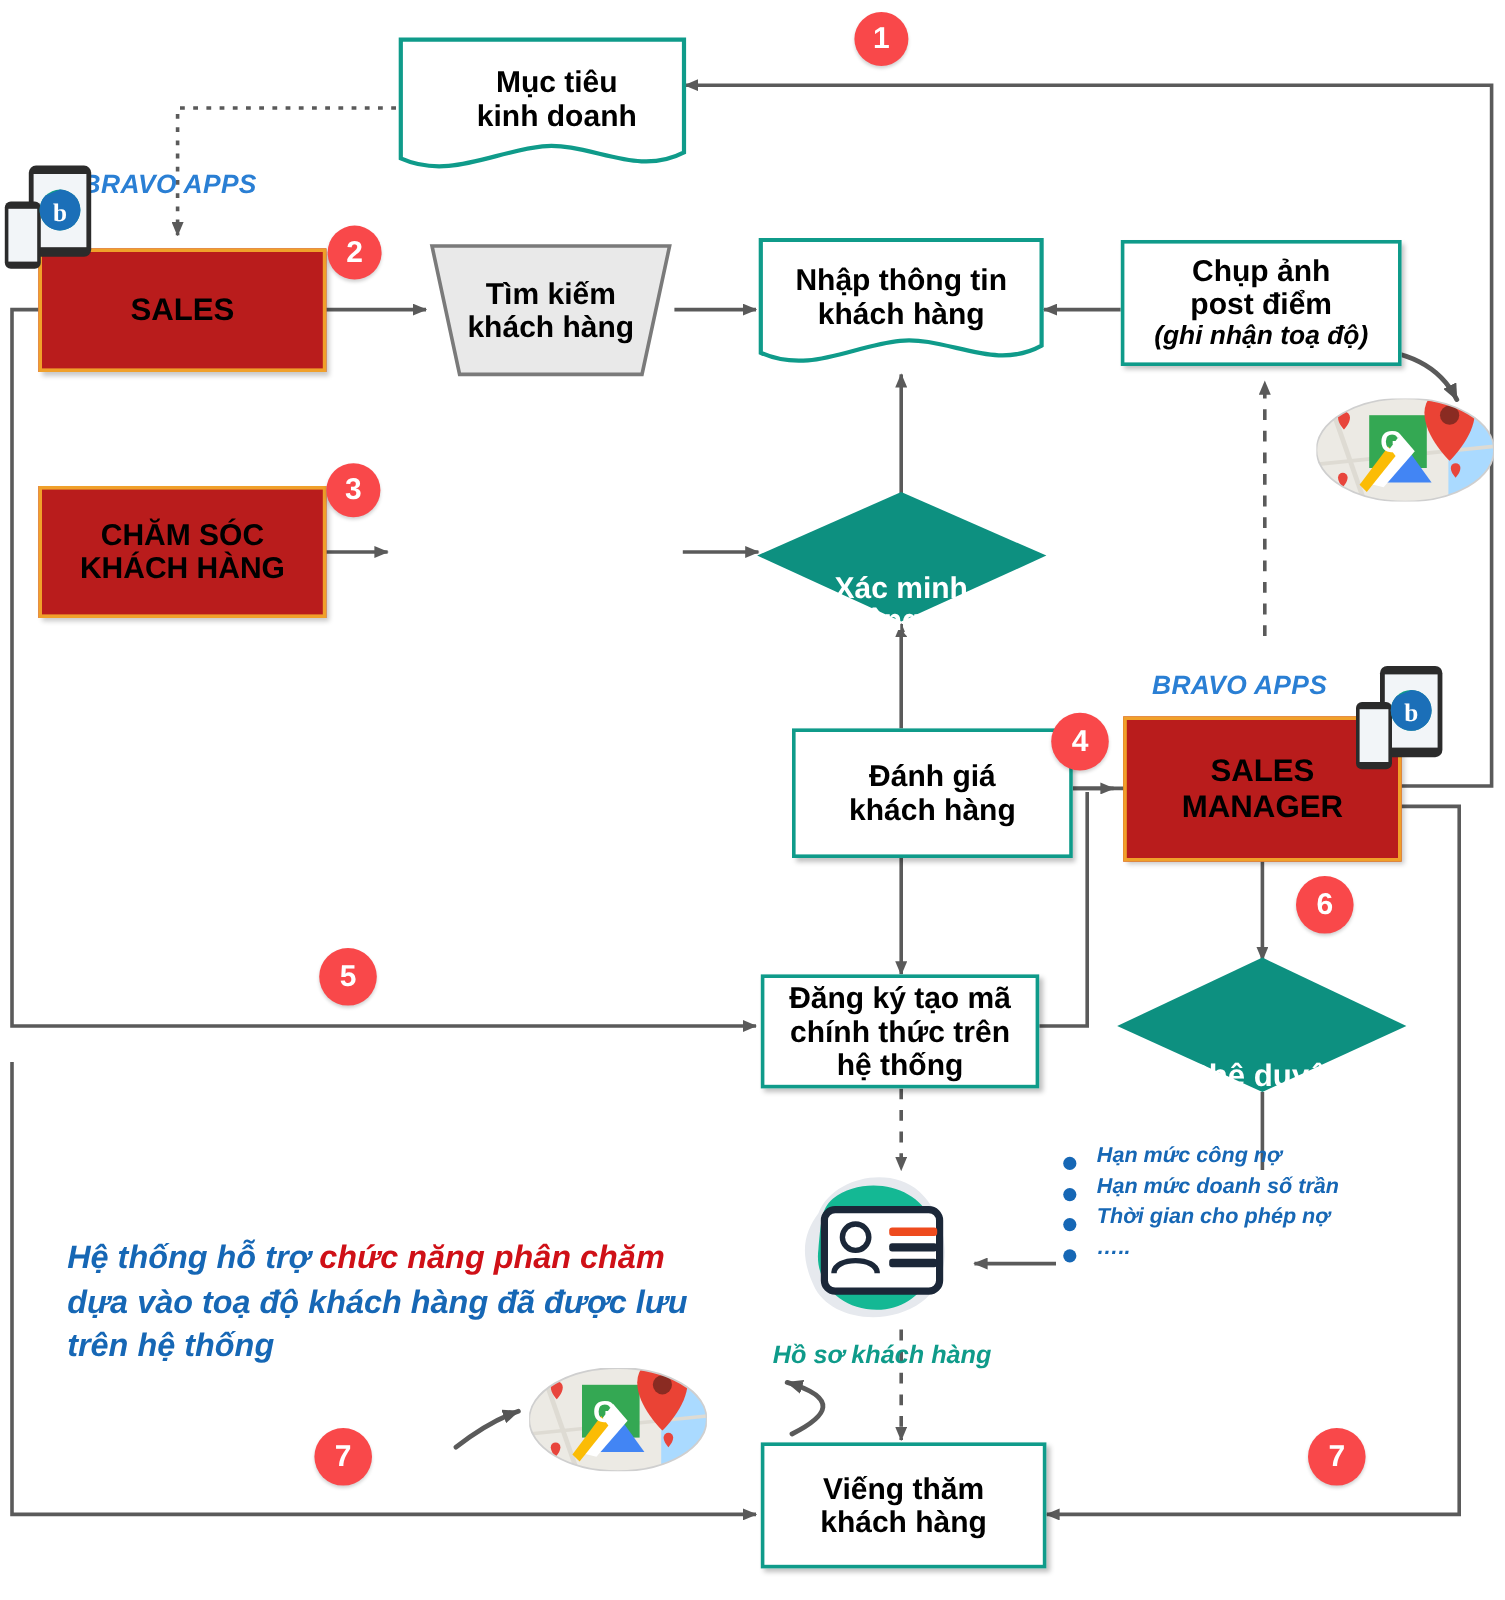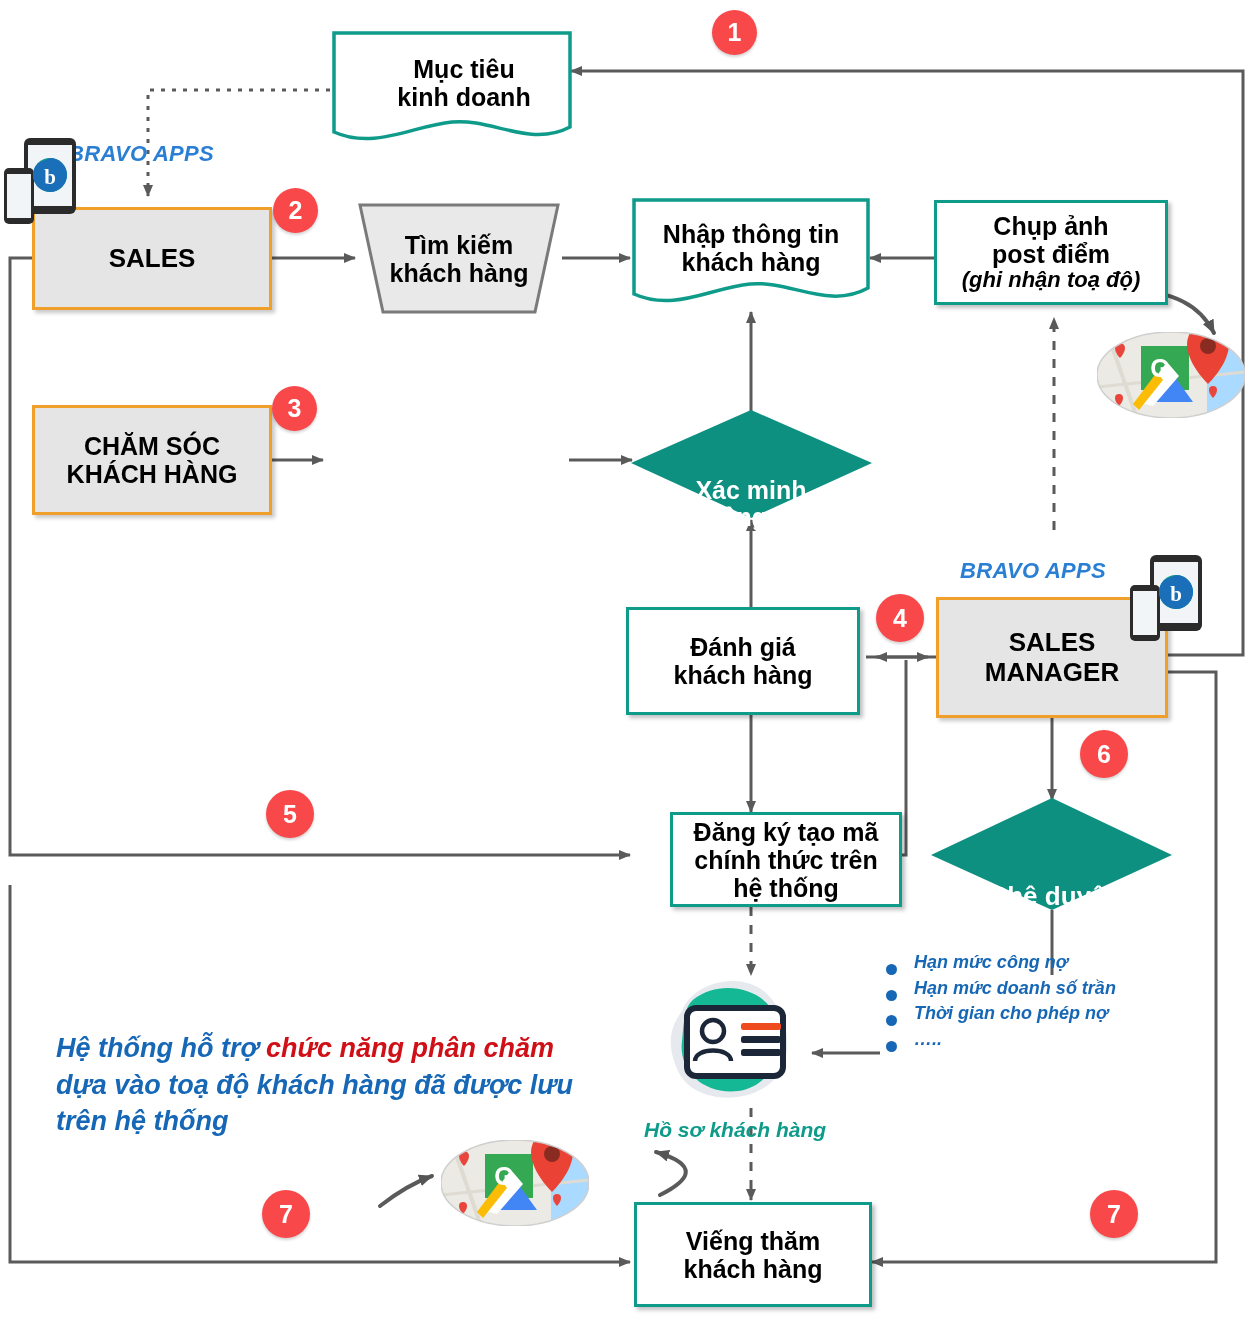--- a/index.html
+++ b/index.html
@@ -1,20 +1,20 @@
 <!DOCTYPE html>
 <html><head>
 <meta charset="utf-8">
 <style>
   html,body{margin:0;padding:0;background:#fff;}
   body{font-family:"Liberation Sans",sans-serif;}
   #stage{position:relative;width:1254px;height:1333px;background:#fff;overflow:hidden;}
   .node{position:absolute;box-sizing:border-box;display:flex;align-items:center;justify-content:center;text-align:center;font-weight:bold;line-height:1.12;}
   .teal-box{border:3px solid #0f9b8a;background:#fff;color:#000;box-shadow:3px 3px 4px rgba(0,0,0,.25);}
-  .orange-box{border:3px solid #f0a02a;background:#e5e5e5;color:#000;box-shadow:3px 3px 4px rgba(0,0,0,.22);}
+  .orange-box{border:3px solid #f0a02a;background:#b91c1c;color:#000;box-shadow:3px 3px 4px rgba(0,0,0,.22);}
   .grey-tz{color:#000;}
   .badge{position:absolute;border-radius:50%;background:#f9484a;color:#fff;display:flex;align-items:center;justify-content:center;font-weight:bold;font-size:25px;box-shadow:0 2px 3px rgba(0,0,0,.18);}
   .lbl-bravo{position:absolute;color:#2a7fd4;font-style:italic;font-weight:bold;font-size:22px;letter-spacing:.3px;}
   svg.wire{position:absolute;left:0;top:0;width:1254px;height:1333px;pointer-events:none;}
   .diamond-txt{position:absolute;display:flex;align-items:center;justify-content:center;text-align:center;color:#fff;font-weight:bold;line-height:1.1;pointer-events:none;margin-top:41px;}
   .bullets{position:absolute;color:#1667b5;font-style:italic;font-weight:bold;font-size:18px;line-height:1.42;list-style:none;margin:0;padding:0;}
   .bullets li{position:relative;padding-left:34px;white-space:nowrap;}
   .bullets li:before{content:"";position:absolute;left:6px;top:14px;width:11px;height:11px;border-radius:50%;background:#1667b5;}
   .note{position:absolute;font-style:italic;font-weight:bold;font-size:27px;line-height:1.36;color:#1667b5;}
   .note .red{color:#cf1017;}
@@ -145,31 +145,31 @@
     <span>CHĂM SÓC</span>
     <span>KHÁCH HÀNG</span>
   </div>
 
 
   <div class="diamond-txt" style="left:656px;top:428px;width:190px;height:70px;font-size:25px;flex-direction:column;">
     <span>Xác minh</span>
     <span>thông tin</span>
   </div>
 
-  <div class="node teal-box" style="left:626px;top:607px;width:234px;height:108px;font-size:25px;flex-direction:column;">
+  <div class="node teal-box" style="left:660px;top:607px;width:234px;height:108px;font-size:25px;flex-direction:column;">
     <span>Đánh giá</span>
     <span>khách hàng</span>
   </div>
 
   <div class="node orange-box" style="left:936px;top:597px;width:232px;height:121px;font-size:26px;flex-direction:column;">
     <span>SALES</span>
     <span>MANAGER</span>
   </div>
 
-  <div class="node teal-box" style="left:634px;top:812px;width:232px;height:95px;font-size:25px;flex-direction:column;margin-left:36px;">
+  <div class="node teal-box" style="left:634px;top:812px;width:232px;height:95px;font-size:25px;flex-direction:column;">
     <span>Đăng ký tạo mã</span>
     <span>chính thức trên</span>
     <span>hệ thống</span>
   </div>
 
   <div class="diamond-txt" style="left:962px;top:835px;width:180px;height:40px;font-size:26px;">
     <span>Phê duyệt</span>
   </div>
 
   <div class="node teal-box" style="left:634px;top:1202px;width:238px;height:105px;font-size:25px;flex-direction:column;">

